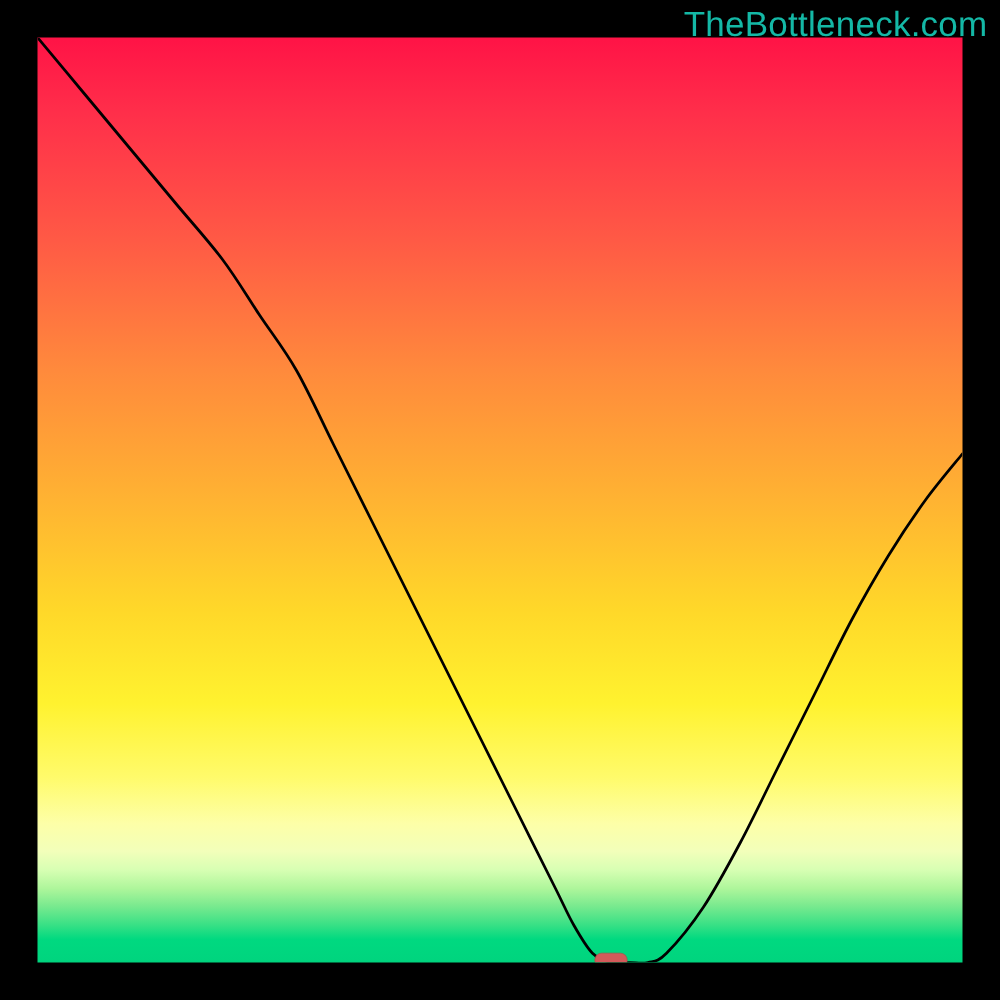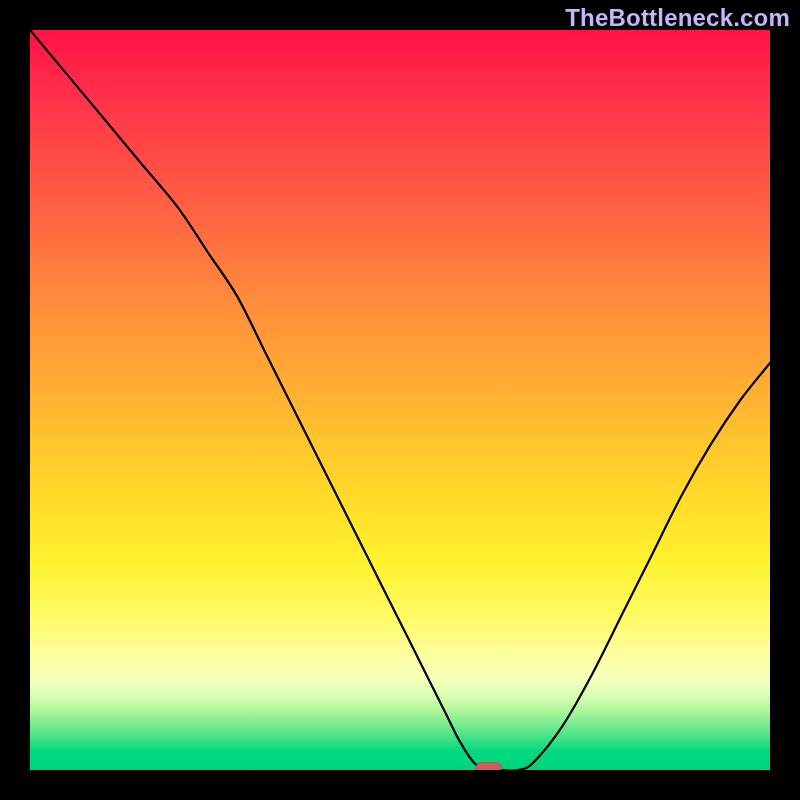--- a/index.html
+++ b/index.html
@@ -14,23 +14,23 @@
   .frame {
     position: relative;
     width: 800px;
     height: 800px;
     background: #000;
   }
   .watermark {
     position: absolute;
     top: 4px;
     right: 10px;
-    color: #c4b5fd;
-    font-size: 24px;
-    font-weight: 700;
+    color: #14b8a6;
+    font-size: 28px;
+    font-weight: 400;
     letter-spacing: 0.2px;
     z-index: 5;
   }
   .plot-area {
     position: absolute;
     left: 30px;
     top: 30px;
     width: 740px;
     height: 740px;
     overflow: hidden;

